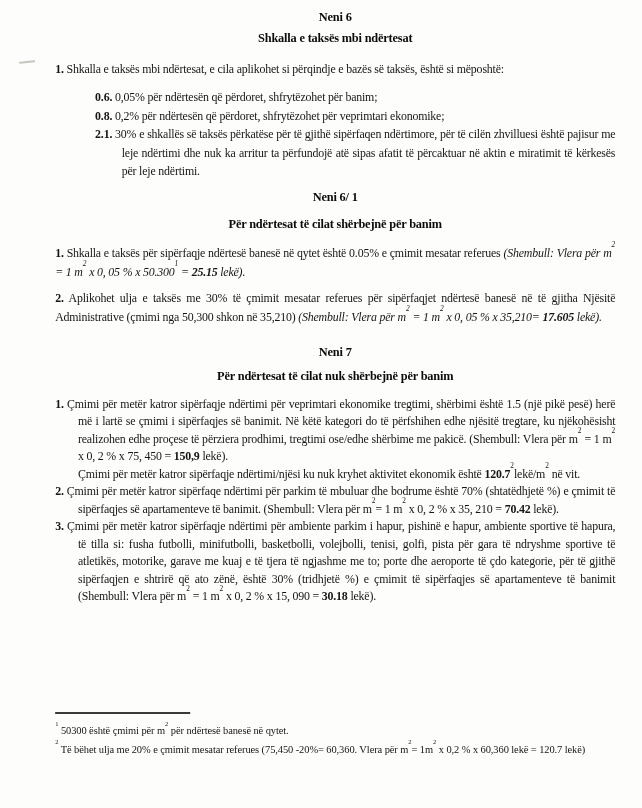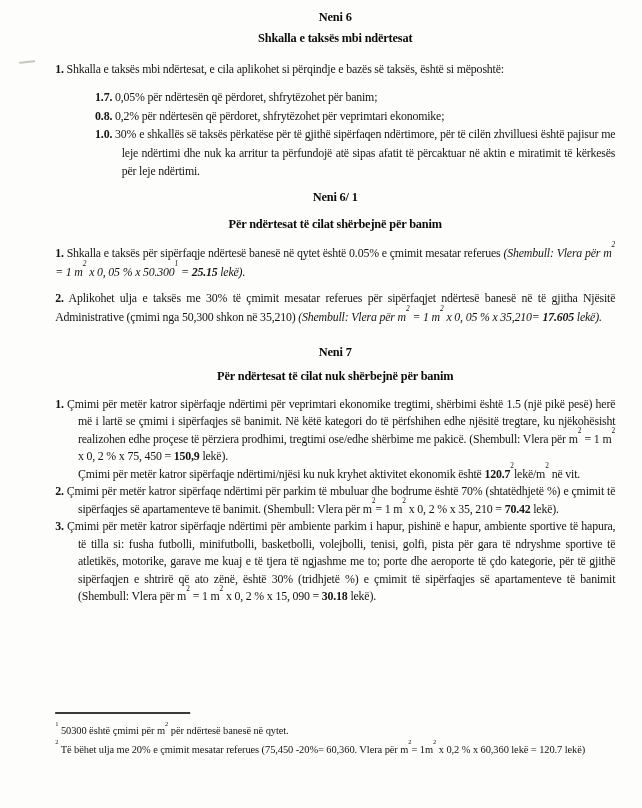--- a/index.html
+++ b/index.html
@@ -40,23 +40,23 @@
 
 <div class="page">
   <div class="smudge"></div>
 
   <div class="h">Neni 6</div>
   <div class="h sub6">Shkalla e taksës mbi ndërtesat</div>
 
   <p class="intro"><b class="num">1.</b> <span>Shkalla e taksës mbi ndërtesat, e cila aplikohet si përqindje e bazës së taksës, është si mëposhtë:</span></p>
 
   <div class="sublist">
-    <div class="subitem just"><b class="num">1.7.</b> <span>0,05% për ndërtesën që përdoret, shfrytëzohet për banim;</span></div>
+    <div class="subitem just"><b class="num">0.6.</b> <span>0,05% për ndërtesën që përdoret, shfrytëzohet për banim;</span></div>
     <div class="subitem just"><b class="num">0.8.</b> <span>0,2% për ndërtesën që përdoret, shfrytëzohet për veprimtari ekonomike;</span></div>
-    <div class="subitem just"><b class="num">1.0.</b> <span>30% e shkallës së taksës përkatëse për të gjithë sipërfaqen ndërtimore, për të cilën zhvilluesi është pajisur me leje ndërtimi dhe nuk ka arritur ta përfundojë atë sipas afatit të përcaktuar në aktin e miratimit të kërkesës për leje ndërtimi.</span></div>
+    <div class="subitem just"><b class="num">2.1.</b> <span>30% e shkallës së taksës përkatëse për të gjithë sipërfaqen ndërtimore, për të cilën zhvilluesi është pajisur me leje ndërtimi dhe nuk ka arritur ta përfundojë atë sipas afatit të përcaktuar në aktin e miratimit të kërkesës për leje ndërtimi.</span></div>
   </div>
 
   <div class="h t61">Neni 6/ 1</div>
   <div class="h s61">Për ndërtesat të cilat shërbejnë për banim</div>
 
   <p class="para just p1"><b class="num">1.</b> <span>Shkalla e taksës për sipërfaqje ndërtesë banesë në qytet është 0.05% e çmimit mesatar referues </span><i class="ex"><span>(Shembull: Vlera për m</span><sup>2</sup><span> = 1 m</span><sup>2</sup><span> x 0, 05 % x 50.300</span><sup>1</sup><span> = </span><b>25.15</b><span> lekë).</span></i></p>
 
   <p class="para just p2"><b class="num">2.</b> <span>Aplikohet ulja e taksës me 30% të çmimit mesatar referues për sipërfaqjet ndërtesë banesë në të gjitha Njësitë Administrative (çmimi nga 50,300 shkon në 35,210) </span><i class="ex"><span>(Shembull: Vlera për m</span><sup>2</sup><span> = 1 m</span><sup>2</sup><span> x 0, 05 % x 35,210= </span><b>17.605</b><span> lekë).</span></i></p>
 
   <div class="h t7">Neni 7</div>

